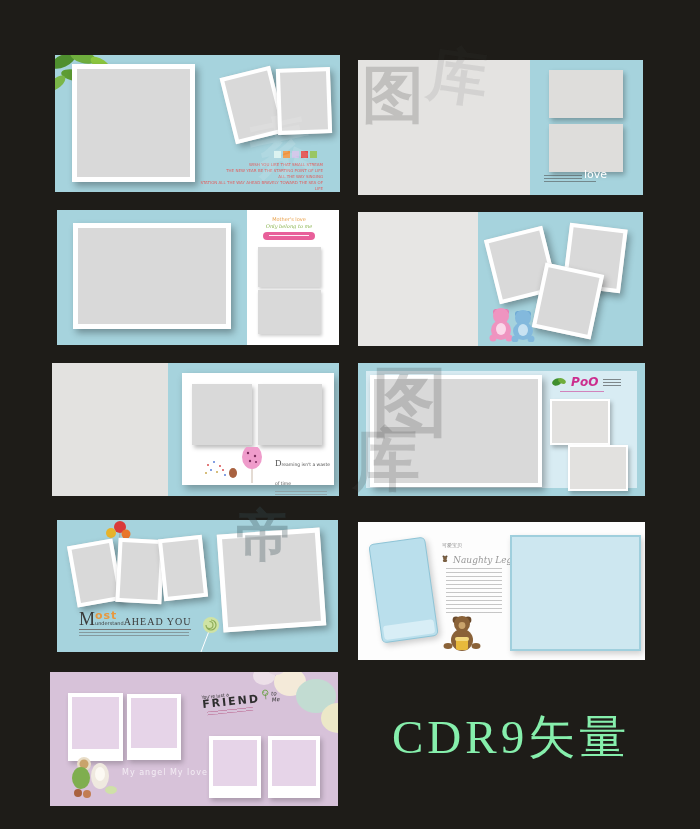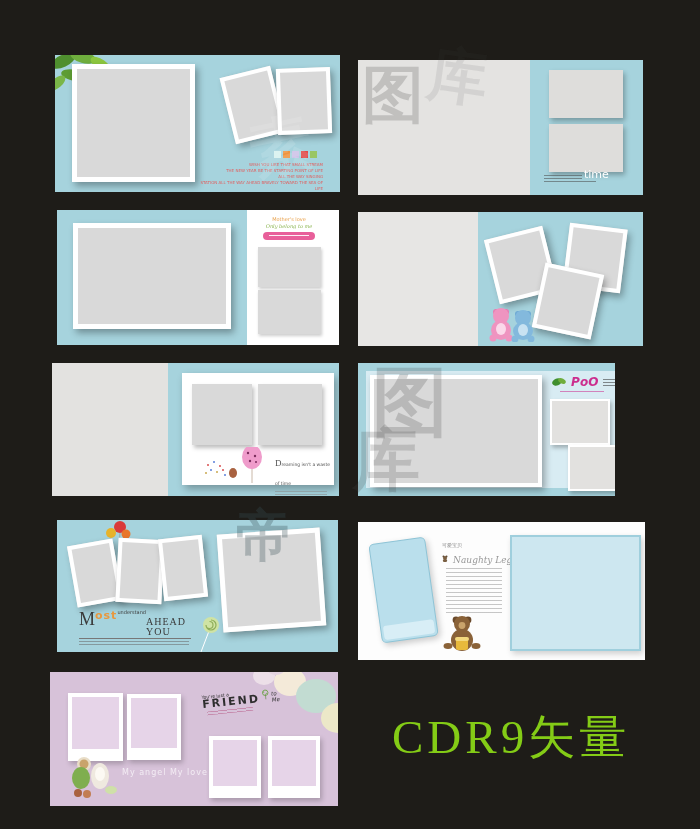--- a/index.html
+++ b/index.html
@@ -5,21 +5,21 @@
   html,body{margin:0;padding:0;}
   body{width:700px;height:829px;position:relative;background:#1e1c18;overflow:hidden;
        font-family:"DejaVu Sans","Liberation Sans",sans-serif;}
   .panel{position:absolute;overflow:hidden;}
   .abs{position:absolute;}
   .blue{background:#a6d3dd;}
   .ph{position:absolute;background:#d9d9d9;box-shadow:2px 3px 5px rgba(0,0,0,.28);}
   .phw{border:4px solid #fff;box-shadow:3px 4px 7px rgba(0,0,0,.32);}
   .micro{position:absolute;background:repeating-linear-gradient(to bottom,currentColor 0 1px,transparent 1px 3px);opacity:.55;}
   .wm{position:absolute;z-index:60;pointer-events:none;font-family:"DejaVu Sans",sans-serif;font-weight:bold;line-height:1;}
-  .caption{position:absolute;left:392px;top:706px;width:300px;color:#84cc16;
+  .caption{position:absolute;left:392px;top:706px;width:300px;color:#86efac;
            font-family:"Liberation Serif","DejaVu Serif",serif;font-size:47px;letter-spacing:4px;}
   .serif{font-family:"Liberation Serif","DejaVu Serif",serif;}
   .script{font-family:"DejaVu Serif","Liberation Serif",serif;font-style:italic;}
 </style>
 </head>
 <body>
 
 <div class="panel blue" style="left:55px;top:55px;width:285px;height:137px;">
   <svg class="abs" style="left:-6px;top:-6px;" width="86" height="52" viewBox="0 0 86 52">
     <ellipse cx="14" cy="12" rx="13" ry="6" fill="#4f8f2e" transform="rotate(-25 14 12)"></ellipse>
@@ -46,21 +46,21 @@
   </div>
 </div>
 
 <div class="panel blue" style="left:358px;top:60px;width:285px;height:135px;">
   <div class="abs" style="left:0;top:0;width:172px;height:135px;background:#e4e3e1;"></div>
   <div class="ph" style="left:191px;top:10px;width:74px;height:48px;background:#dedddb;"></div>
   <div class="ph" style="left:191px;top:64px;width:74px;height:48px;background:#dedddb;"></div>
   <div class="abs" style="left:186px;top:110px;width:90px;">
     <div style="display:flex;align-items:flex-end;gap:2px;">
       <span class="micro" style="position:static;display:inline-block;width:38px;height:4px;color:#4a4a4a;"></span>
-      <span style="color:#fff;font-size:11px;line-height:9px;">time</span>
+      <span style="color:#fff;font-size:11px;line-height:9px;">love</span>
     </div>
     <span class="micro" style="position:static;display:block;width:52px;height:3px;margin-top:2px;color:#4a4a4a;"></span>
   </div>
 </div>
 
 <div class="panel" style="left:57px;top:210px;width:282px;height:135px;background:#fff;">
   <div class="abs blue" style="left:0;top:0;width:190px;height:135px;"></div>
   <div class="ph phw" style="left:16px;top:13px;width:148px;height:96px;border-width:5px;"></div>
   <div class="abs" style="left:200px;top:6px;width:64px;text-align:center;">
     <div style="color:#e8a04a;font-size:5px;line-height:7px;">Mother's love</div>
@@ -118,21 +118,21 @@
       <circle cx="6" cy="26" r="1" fill="#caa84f"></circle>
         <circle cx="25" cy="28" r="1" fill="#5a7fd9"></circle>
     </svg>
     <div class="abs" style="left:93px;top:78px;width:56px;color:#555;">
       <span class="serif" style="font-size:9px;">D</span><span style="font-size:4.5px;">reaming isn't a waste of time</span>
       <span class="micro" style="position:static;display:block;width:52px;height:9px;margin-top:2px;color:#8a8a8a;"></span>
     </div>
   </div>
 </div>
 
-<div class="panel blue" style="left:358px;top:363px;width:257px;height:133px;">
+<div class="panel blue" style="left:358px;top:363px;width:287px;height:133px;">
   <div class="abs" style="left:8px;top:8px;width:271px;height:117px;background:#d8ecf3;"></div>
   <div class="ph phw" style="left:12px;top:12px;width:164px;height:104px;"></div>
   <div class="abs" style="left:194px;top:8px;width:80px;">
     <svg width="14" height="10" viewBox="0 0 14 10" style="vertical-align:middle;">
       <ellipse cx="5" cy="5" rx="5" ry="3.4" fill="#3f8f2e" transform="rotate(-20 5 5)"></ellipse>
       <ellipse cx="10" cy="4" rx="4" ry="2.6" fill="#6fae3d" transform="rotate(25 10 4)"></ellipse>
     </svg>
     <span style="color:#cc2e8e;font-weight:bold;font-size:12px;font-style:italic;">PoO</span>
     <span class="micro" style="position:static;display:inline-block;width:18px;height:7px;color:#333;"></span>
     <span class="micro" style="position:static;display:block;width:44px;height:3px;margin:1px 0 0 8px;color:#cc2e8e;"></span>
@@ -149,21 +149,21 @@
     <line x1="17" y1="13" x2="16" y2="26" stroke="#888" stroke-width=".6"></line>
     <line x1="8" y1="18" x2="10" y2="26" stroke="#888" stroke-width=".6"></line>
   </svg>
   <div class="ph phw" style="left:15px;top:22px;width:38px;height:54px;transform:rotate(-10deg);"></div>
   <div class="ph phw" style="left:60px;top:19px;width:38px;height:56px;transform:rotate(3deg);"></div>
   <div class="ph phw" style="left:104px;top:17px;width:36px;height:54px;transform:rotate(-6deg);"></div>
   <div class="ph phw" style="left:163px;top:11px;width:93px;height:88px;border-width:5px;transform:rotate(-4deg);"></div>
   <div class="abs" style="left:22px;top:90px;width:130px;color:#3a3a3a;">
     <div style="display:flex;align-items:flex-start;">
       <span class="serif" style="font-size:18px;line-height:18px;">M</span>
-      <span style="display:flex;flex-direction:row;">
+      <span style="display:flex;flex-direction:column;">
         <span style="color:#e8983f;font-weight:bold;font-size:11px;line-height:11px;letter-spacing:1px;">ost</span>
         <span style="font-size:5px;line-height:5px;">understand</span>
       </span>
       <span class="serif" style="font-size:10px;line-height:10px;margin-top:7px;letter-spacing:1px;">AHEAD YOU</span>
     </div>
     <div style="width:112px;height:1px;background:#777;margin-top:1px;"></div>
     <span class="micro" style="position:static;display:block;width:110px;height:6px;margin-top:2px;color:#6a6a6a;"></span>
   </div>
   <svg class="abs" style="left:140px;top:96px;" width="30" height="36" viewBox="0 0 30 36">
     <line x1="12" y1="15" x2="4" y2="36" stroke="#fff" stroke-width="1"></line>

